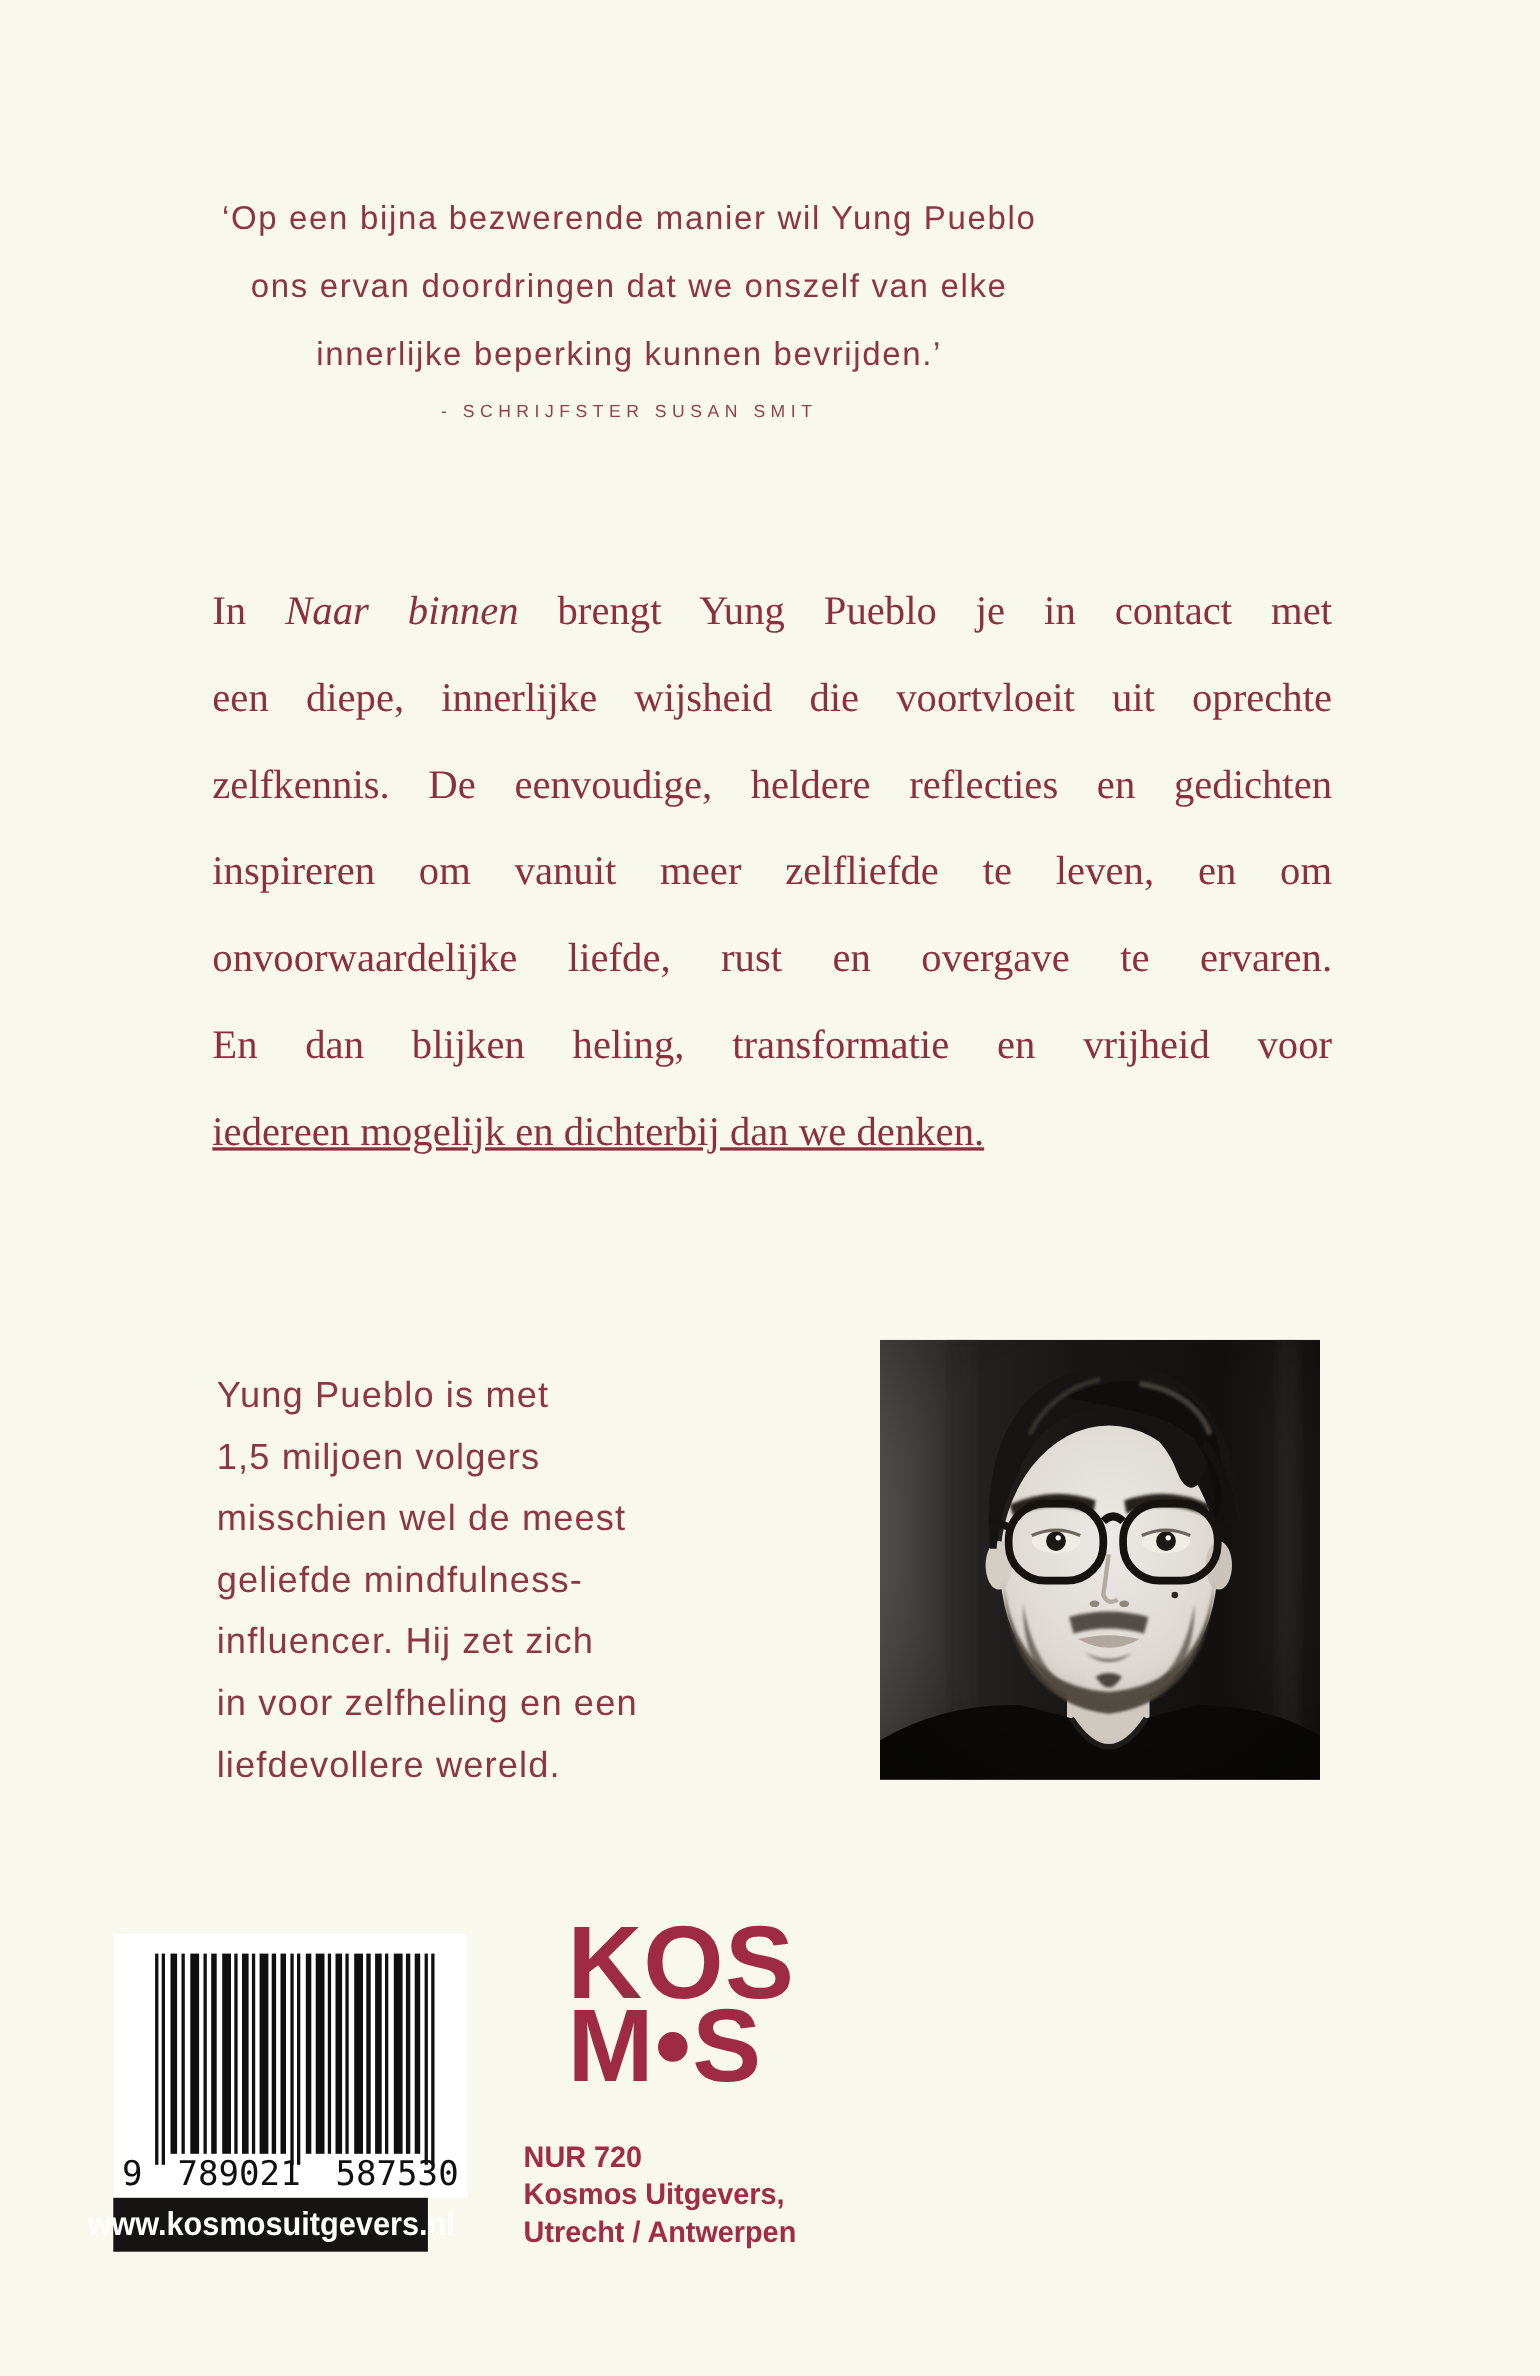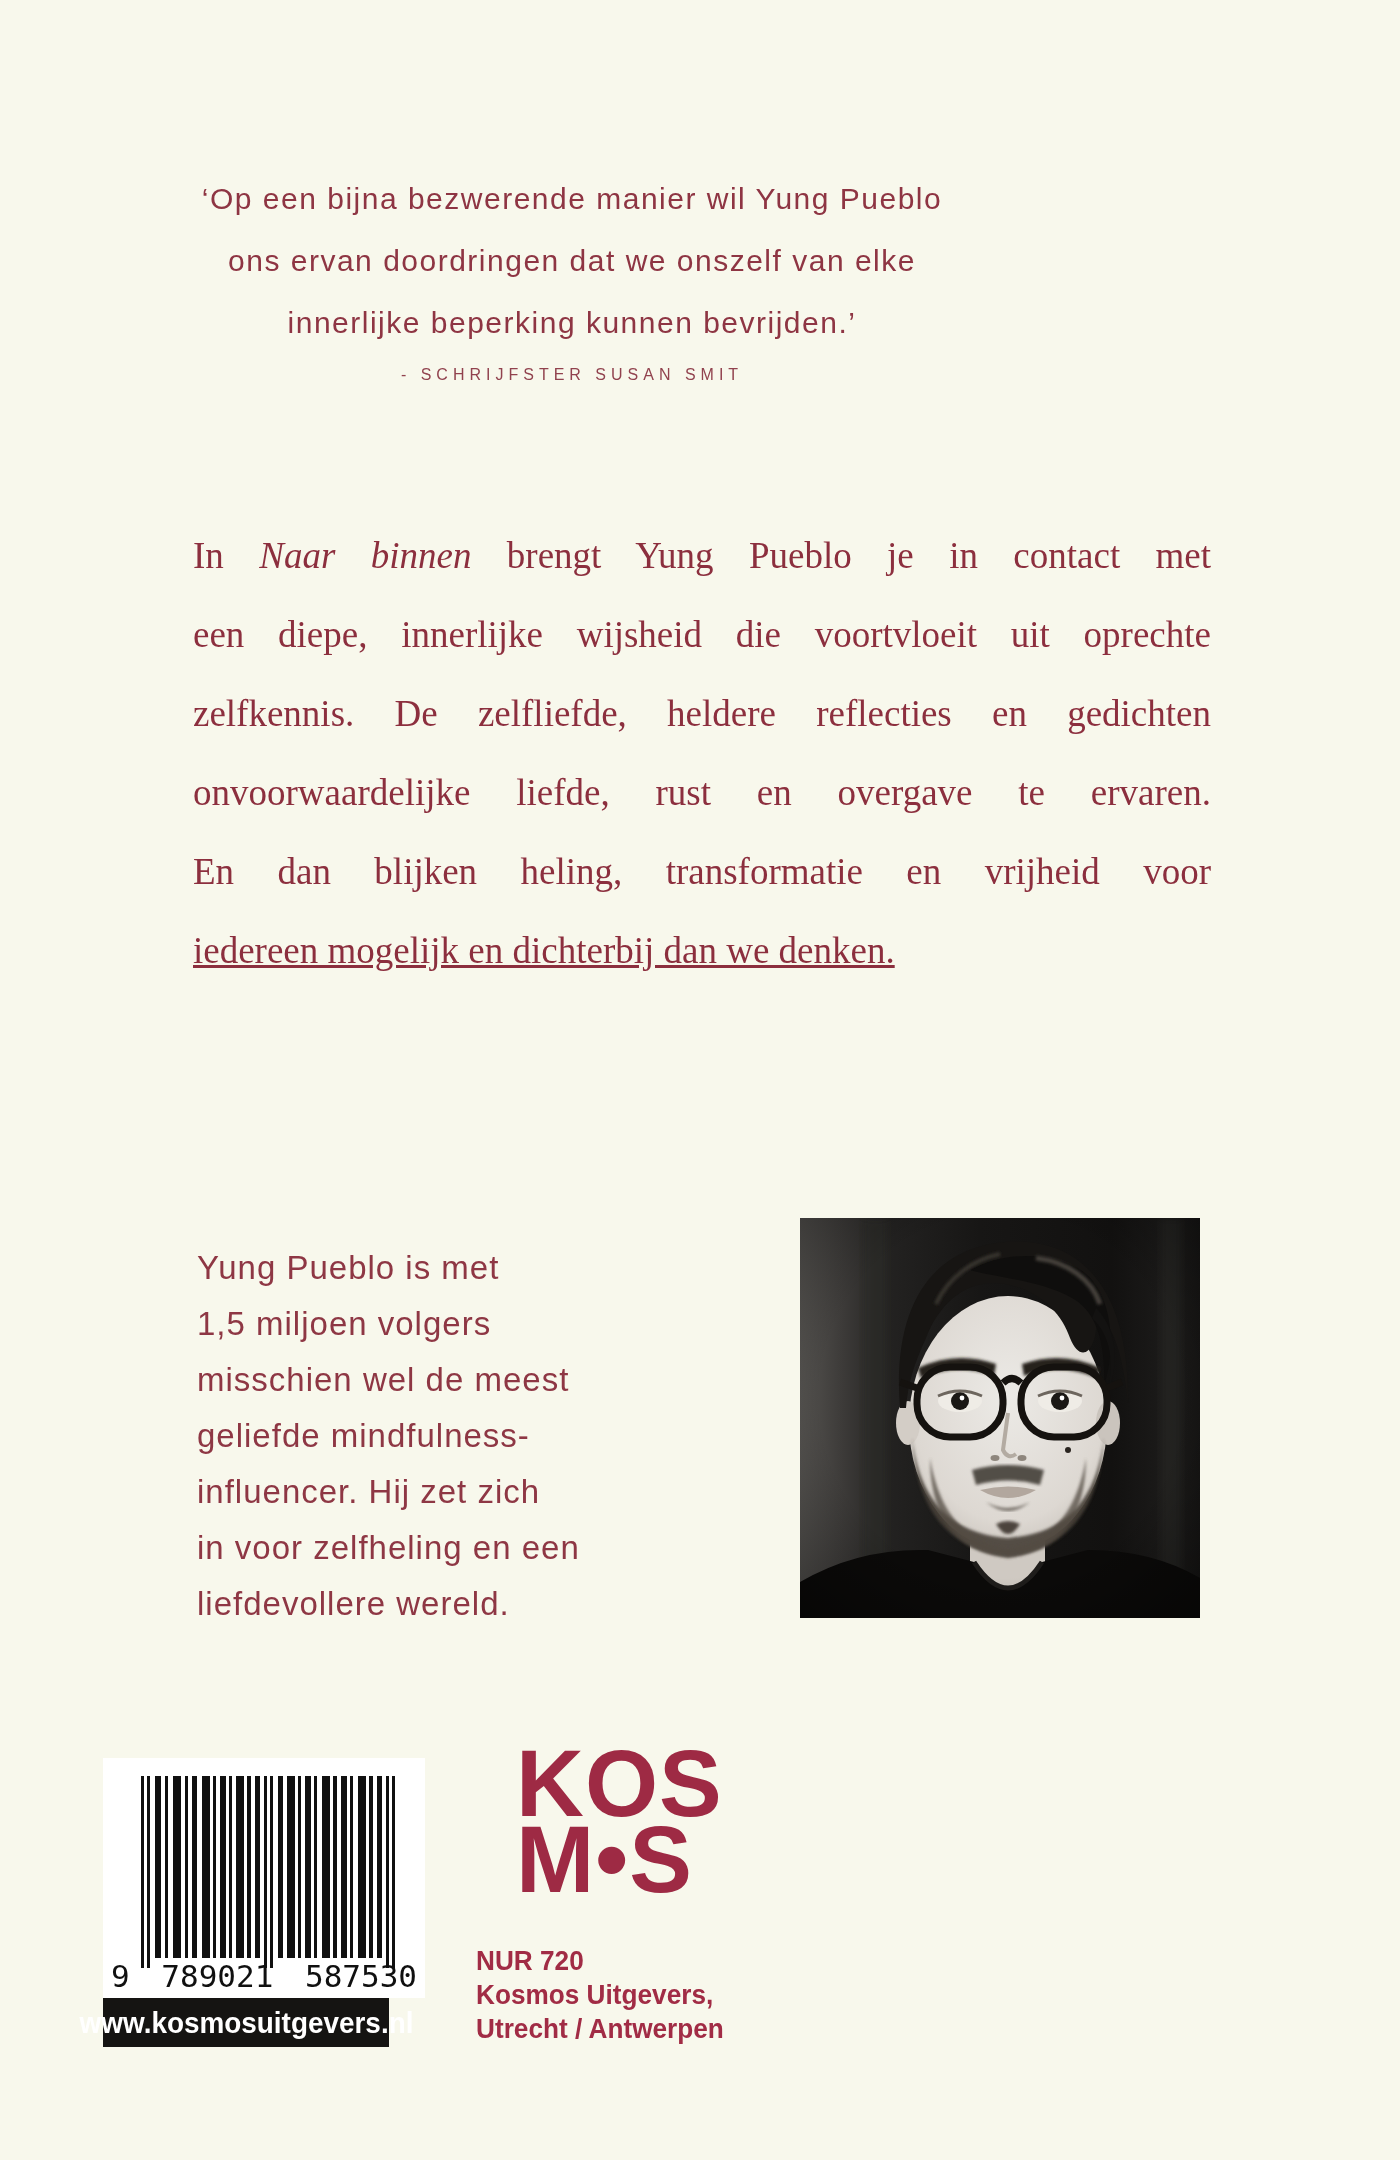--- a/index.html
+++ b/index.html
@@ -85,21 +85,22 @@
 <div class="quote-block">
   <div class="quote-line">‘Op een bijna bezwerende manier wil Yung Pueblo</div>
   <div class="quote-line">ons ervan doordringen dat we onszelf van elke</div>
   <div class="quote-line">innerlijke beperking kunnen bevrijden.’</div>
   <div class="quote-attribution">- SCHRIJFSTER SUSAN SMIT</div>
 </div>
 
 <div class="description">
   <div class="desc-line"><span>In</span> <i>Naar binnen</i> <span>brengt Yung Pueblo je in contact met</span></div>
   <div class="desc-line">een diepe, innerlijke wijsheid die voortvloeit uit oprechte</div>
-  <div class="desc-line">zelfkennis. De zelfliefde, heldere reflecties en gedichten</div>
+  <div class="desc-line">zelfkennis. De eenvoudige, heldere reflecties en gedichten</div>
+  <div class="desc-line">inspireren om vanuit meer zelfliefde te leven, en om</div>
   <div class="desc-line">onvoorwaardelijke liefde, rust en overgave te ervaren.</div>
   <div class="desc-line">En dan blijken heling, transformatie en vrijheid voor</div>
   <div class="desc-line last">iedereen mogelijk en dichterbij dan we denken.</div>
 </div>
 
 <div class="bio">
   <div>Yung Pueblo is met</div>
   <div>1,5 miljoen volgers</div>
   <div>misschien wel de meest</div>
   <div>geliefde mindfulness-</div>

